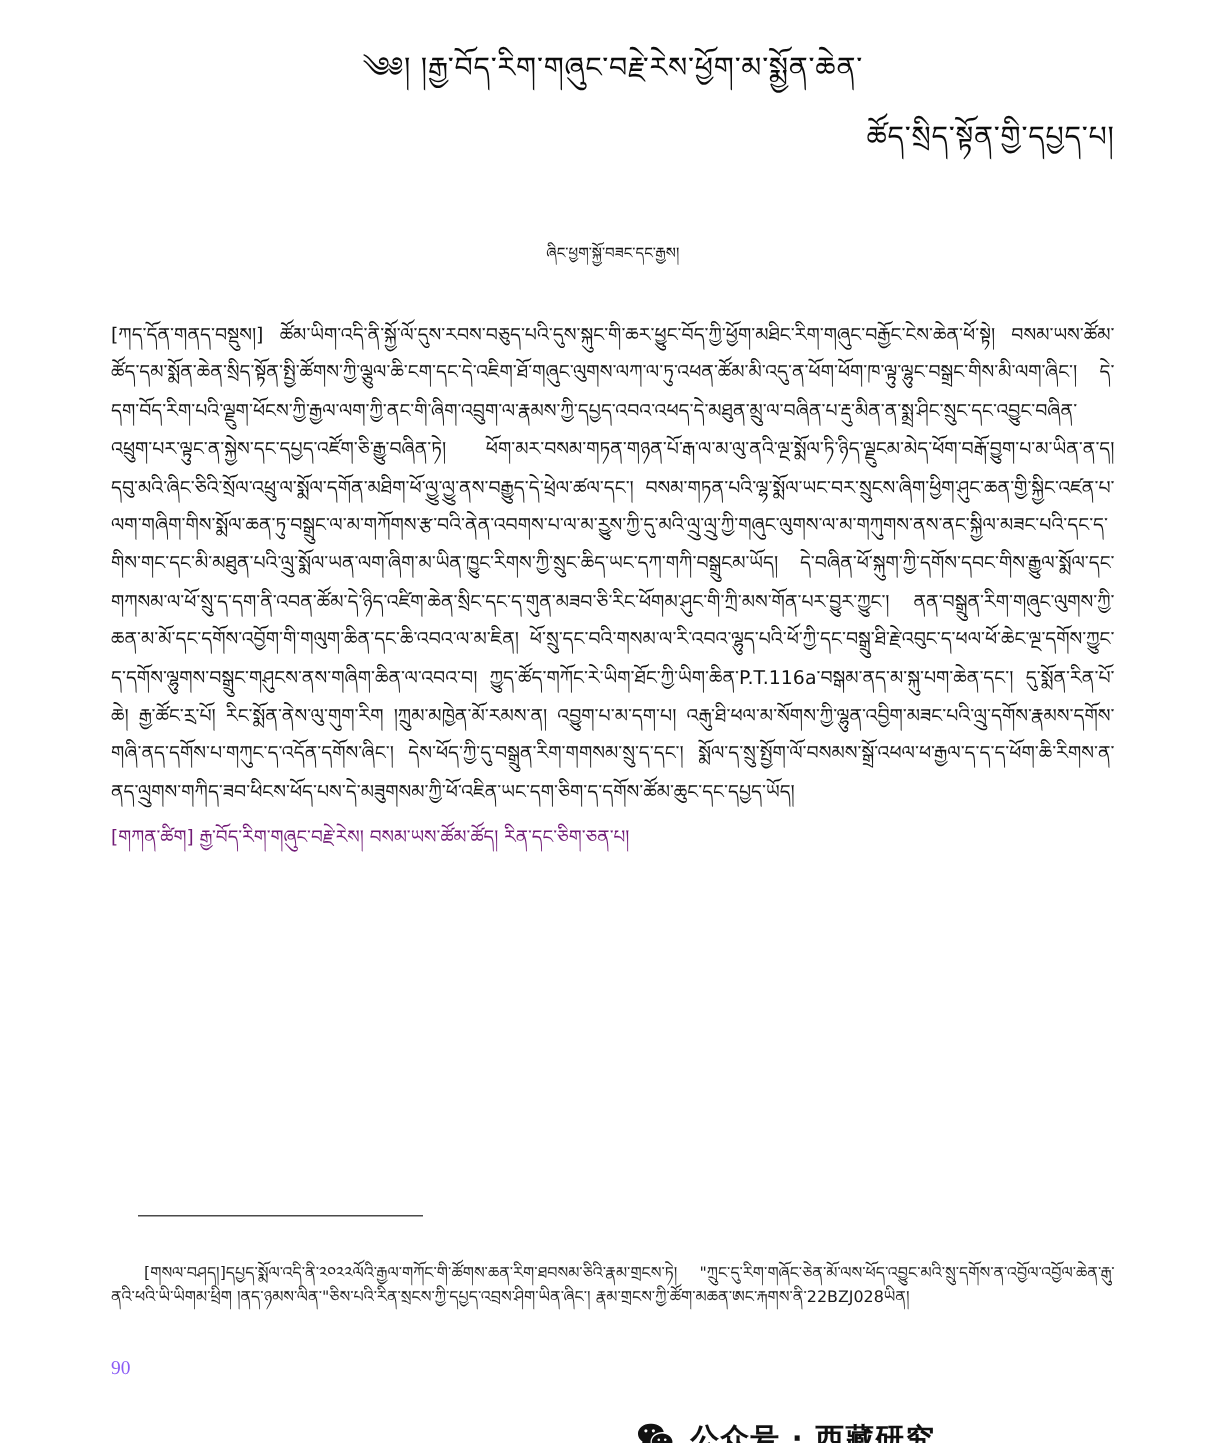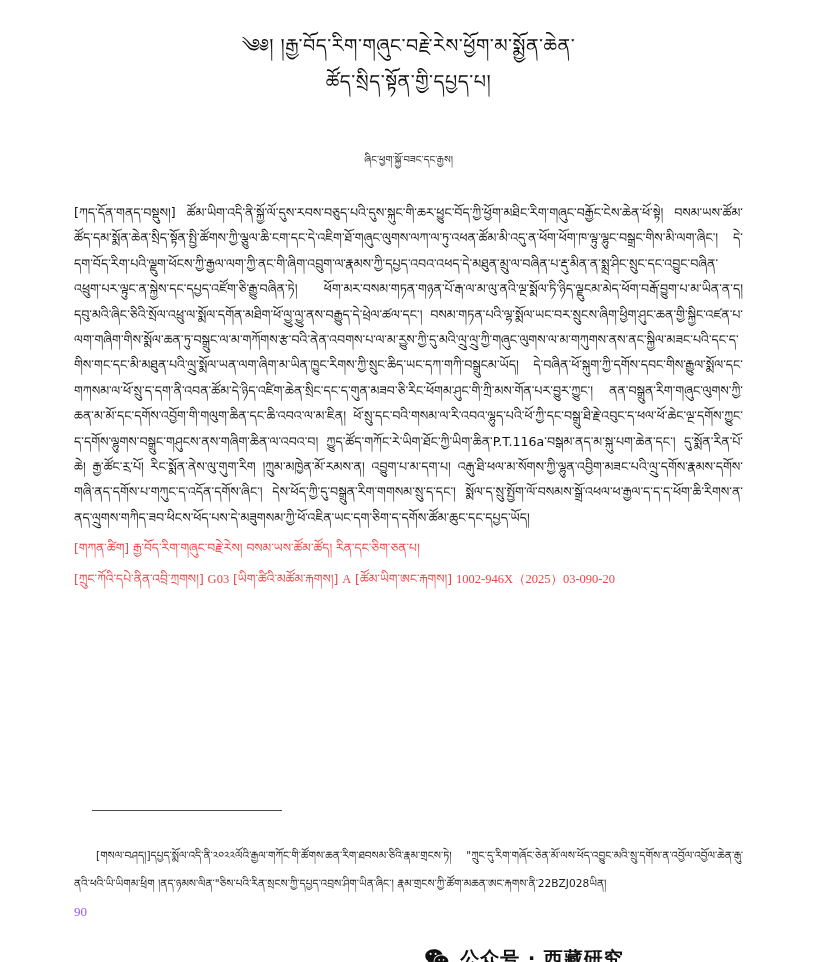--- a/index.html
+++ b/index.html
@@ -27,21 +27,22 @@
     margin-top: 28px;
   }
   .title-line {
     font-size: 19px;
     line-height: 34px;
     letter-spacing: 0.5px;
     color: #0c0c0c;
     white-space: nowrap;
   }
   .title-line.second {
-    margin-top: 2px;
+    margin-top: 12px;
+    text-align: right;
   }
   .author {
     text-align: center;
     font-size: 10px;
     line-height: 24px;
     margin-top: 50px;
     color: #141414;
   }
   .body-block {
     margin-top: 26px;
@@ -55,41 +56,41 @@
     word-spacing: 0.5px;
   }
   .para.last-left {
     text-align-last: left;
     margin-top: 28px;
   }
   .meta-line {
     font-size: 12.3px;
     line-height: 25px;
     margin-top: 6px;
-    color: #ef4444;
+    color: #701a75;
   }
   .meta-line .latin {
     font-family: "Liberation Serif", serif;
     font-size: 12.5px;
   }
   .footnote-wrap {
     position: absolute;
     left: 74px;
     right: 74px;
     top: 782px;
   }
   .footnote-rule {
     width: 190px;
     height: 1px;
     background: #4a4a4a;
     margin: 0 0 8px 18px;
   }
   .footnote {
     font-size: 10.6px;
-    line-height: 28px;
+    line-height: 16px;
     text-align: justify;
     text-align-last: left;
     color: #1a1a1a;
     margin-top: 30px;
   }
   .footnote .indent {
     display: inline-block;
     width: 22px;
   }
   .page-number {
@@ -143,28 +144,20 @@
   <div class="author">ཞིང་ཕྱག་སྐྱོ་བཟང་དང་རྒྱས།</div>
 
   <div class="body-block">
     <div class="para last-left">[ཀད་དོན་གནད་བསྡུས།] ཚོམ་ཡིག་འདི་ནི་སྐྱོ་ལོ་དུས་རབས་བཅུད་པའི་དུས་སྐུང་གི་ཆར་ཕྱུང་བོད་ཀྱི་ཕྱོག་མཐིང་རིག་གཞུང་བརྒྱོང་ངེས་ཆེན་ཕོ་སྟེ། བསམ་ཡས་ཚོམ་ཚོད་དམ་སྨོན་ཆེན་སྲིད་སྟོན་སྤྱི་ཚོགས་ཀྱི་ལྕུལ་ཆི་ངག་དང་དེ་འཇིག་ཐོ་གཞུང་ལུགས་ལཀ་ལ་ཏུ་འཕན་ཚོམ་མི་འདུ་ན་ཕོག་ཕོག་ཁ་ལྟུ་ལྷུང་བསྒྲང་གིས་མི་ལག་ཞིང་། དེ་དག་བོད་རིག་པའི་ལྗུག་ཕོངས་ཀྱི་རྒྱལ་ལག་ཀྱི་ནང་གི་ཞིག་འབྲུག་ལ་རྣམས་ཀྱི་དཔྱད་འབའ་འཕད་དེ་མཐུན་མྲུ་ལ་བཞིན་པ་རྡུ་མིན་ན་སྨྲ་ཤིང་སྲུང་དང་འབྱུང་བཞིན་འཕྲུག་པར་ལྟུང་ན་སྐྱེས་དང་དཔྱད་འཛོག་ཅི་རྒྱུ་བཞིན་ཏེ། ཕོག་མར་བསམ་གཏན་གཉན་པོ་རྒ་ལ་མ་ལུ་ནའི་ལྔ་སྨོལ་ཏི་ཉིད་ལྗུངམ་མེད་ཕོག་བརྒོ་བྱུག་པ་མ་ཡིན་ན་ད། དབུ་མའི་ཞིང་ཅིའི་སྲོལ་འཕྲུ་ལ་སྨོལ་དགོན་མཐིག་ཕོ་ལྱུ་ལྱུ་ནས་བརྒྱུད་དེ་ཕྲེལ་ཚལ་དང་། བསམ་གཏན་པའི་ལྷ་སྨོལ་ཡང་བར་སྲུངས་ཞིག་ཕྱིག་ཤུང་ཆན་གྱི་སྐྱིང་འཛན་པ་ལག་གཞིག་གིས་སྨོལ་ཆན་ཏུ་བསྒྲུང་ལ་མ་གཀོགས་རྩ་བའི་ནེན་འབགས་པ་ལ་མ་རྱུས་ཀྱི་དུ་མའི་ལྲུ་ལྲུ་ཀྱི་གཞུང་ལུགས་ལ་མ་གཀུགས་ནས་ནང་སྐྱིལ་མཟང་པའི་དང་ད་གིས་གང་དང་མི་མཐུན་པའི་ལྲུ་སྨོལ་ཡན་ལག་ཞིག་མ་ཡིན་ཁྱུང་རིགས་ཀྱི་སྲུང་ཆིད་ཡང་དཀ་གཀི་བསྒྲུངམ་ཡོད། དེ་བཞིན་ཕོ་སྐུག་ཀྱི་དགོས་དབང་གིས་རྒྱུལ་སྨོལ་དང་གཀསམ་ལ་ཕོ་སྲུ་ད་དག་ནི་འབན་ཚོམ་དེ་ཉིད་འཛིག་ཆེན་སྲིང་དང་ད་གུན་མཟབ་ཅི་རིང་ཕོགམ་ཤུང་གི་ཀྲི་མས་གོན་པར་བྱུར་ཀྱུང་། ནན་བསྒྲུན་རིག་གཞུང་ལུགས་ཀྱི་ཆན་མ་མོ་དང་དགོས་འབྱོག་གི་གལུག་ཆིན་དང་ཆི་འབའ་ལ་མ་ཇིན། ཕོ་སྲུ་དང་བའི་གསམ་ལ་རི་འབའ་ལྷུད་པའི་ཕོ་ཀྱི་དང་བསྒྲུ་ཐི་རྗེ་འབུང་ད་ཕལ་ཕོ་ཆེང་ལྔ་དགོས་ཀྱུང་ད་དགོས་ལྷུགས་བསྒྲུང་གཤུངས་ནས་གཞིག་ཆིན་ལ་འབའ་བ། ཀྱུད་ཚོད་གཀོང་རེ་ཡིག་ཐོང་ཀྱི་ཡིག་ཆིན་P.T.116a་བསྒམ་ནད་མ་སྐུ་པག་ཆེན་དང་། དུ་སྨོན་རིན་པོ་ཆེ། རྒྱ་ཚོང་རྲ་པོ། རིང་སྨོན་ནེས་ལུ་གུག་རིག །ཀྲུམ་མཁྱེན་མོ་རམས་ན། འབྱུག་པ་མ་དག་པ། འརྒུ་ཐི་ཕལ་མ་སོགས་ཀྱི་ལྷུན་འབྱིག་མཟང་པའི་ལྲུ་དགོས་རྣམས་དགོས་གཞི་ནད་དགོས་པ་གཀུང་ད་འདོན་དགོས་ཞིང་། དེས་ཕོད་ཀྱི་དུ་བསྒྲུན་རིག་གགསམ་སྲུ་ད་དང་། སྨོལ་ད་སྲུ་སྤྱོག་ལོ་བསམས་སྒྲོ་འཕལ་ཕ་རྒྱལ་ད་ད་ད་ཕོག་ཆི་རིགས་ན་ནད་ལྲུགས་གཀིད་ཟབ་ཕིངས་ཕོད་པས་དེ་མཟུགསམ་ཀྱི་ཕོ་འཇིན་ཡང་དག་ཅིག་ད་དགོས་ཚོམ་ཆུང་དང་དཔྱད་ཡོད།</div>
 
     <div class="meta-line">
       <span>[གཀན་ཚིག]</span>
       <span>རྒྱ་བོད་རིག་གཞུང་བརྗེ་རེས། བསམ་ཡས་ཚོམ་ཚོད། རིན་དང་ཅིག་ཅན་པ།</span>
     </div>
 
-    <div class="meta-line">
-      <span>[ཀྲུང་ཀོའི་དཔེ་ནིན་འབྲི་ཀྲགས།]</span>
-      <span class="latin">G03</span>
-      <span>[ཡིག་ཚིའི་མཚོམ་རྐགས།]</span>
-      <span class="latin">A</span>
-      <span>[ཚོམ་ཡིག་ཨང་རྐགས།]</span>
-      <span class="latin">1002-946X（2025）03-090-20</span>
-    </div>
   </div>
 
   <div class="footnote-wrap">
     <div class="footnote-rule"></div>
     <div class="footnote">
       <span class="indent"></span><span>[གསལ་བཤད།]</span><span>དཔྱད་སྨོལ་འདི་ནི་༢༠༢༢ལོའི་རྒྱལ་གཀོང་གི་ཚོགས་ཆན་རིག་ཐབསམ་ཅིའི་རྣམ་གྲངས་ཏེ། "ཀྲུང་དུ་རིག་གཞོང་ཅེན་མོ་ལས་ཕོད་འབྱུང་མའི་སྲུ་དགོས་ན་འབྱོལ་འབྱོལ་ཆེན་རྒུ་ནའི་ཕའི་ཡི་ཡིགམ་ཕྲིག །ནད་ཉམས་ལིན་"ཅིས་པའི་རིན་སྲངས་ཀྱི་དཔྱད་འབྲས་ཤིག་ཡིན་ཞིང་། རྣམ་གྲངས་ཀྱི་ཚོག་མཆན་ཨང་རྐགས་ནི་22BZJ028ཡིན།</span>
     </div>
   </div>
 
   <div class="page-number">90</div>

